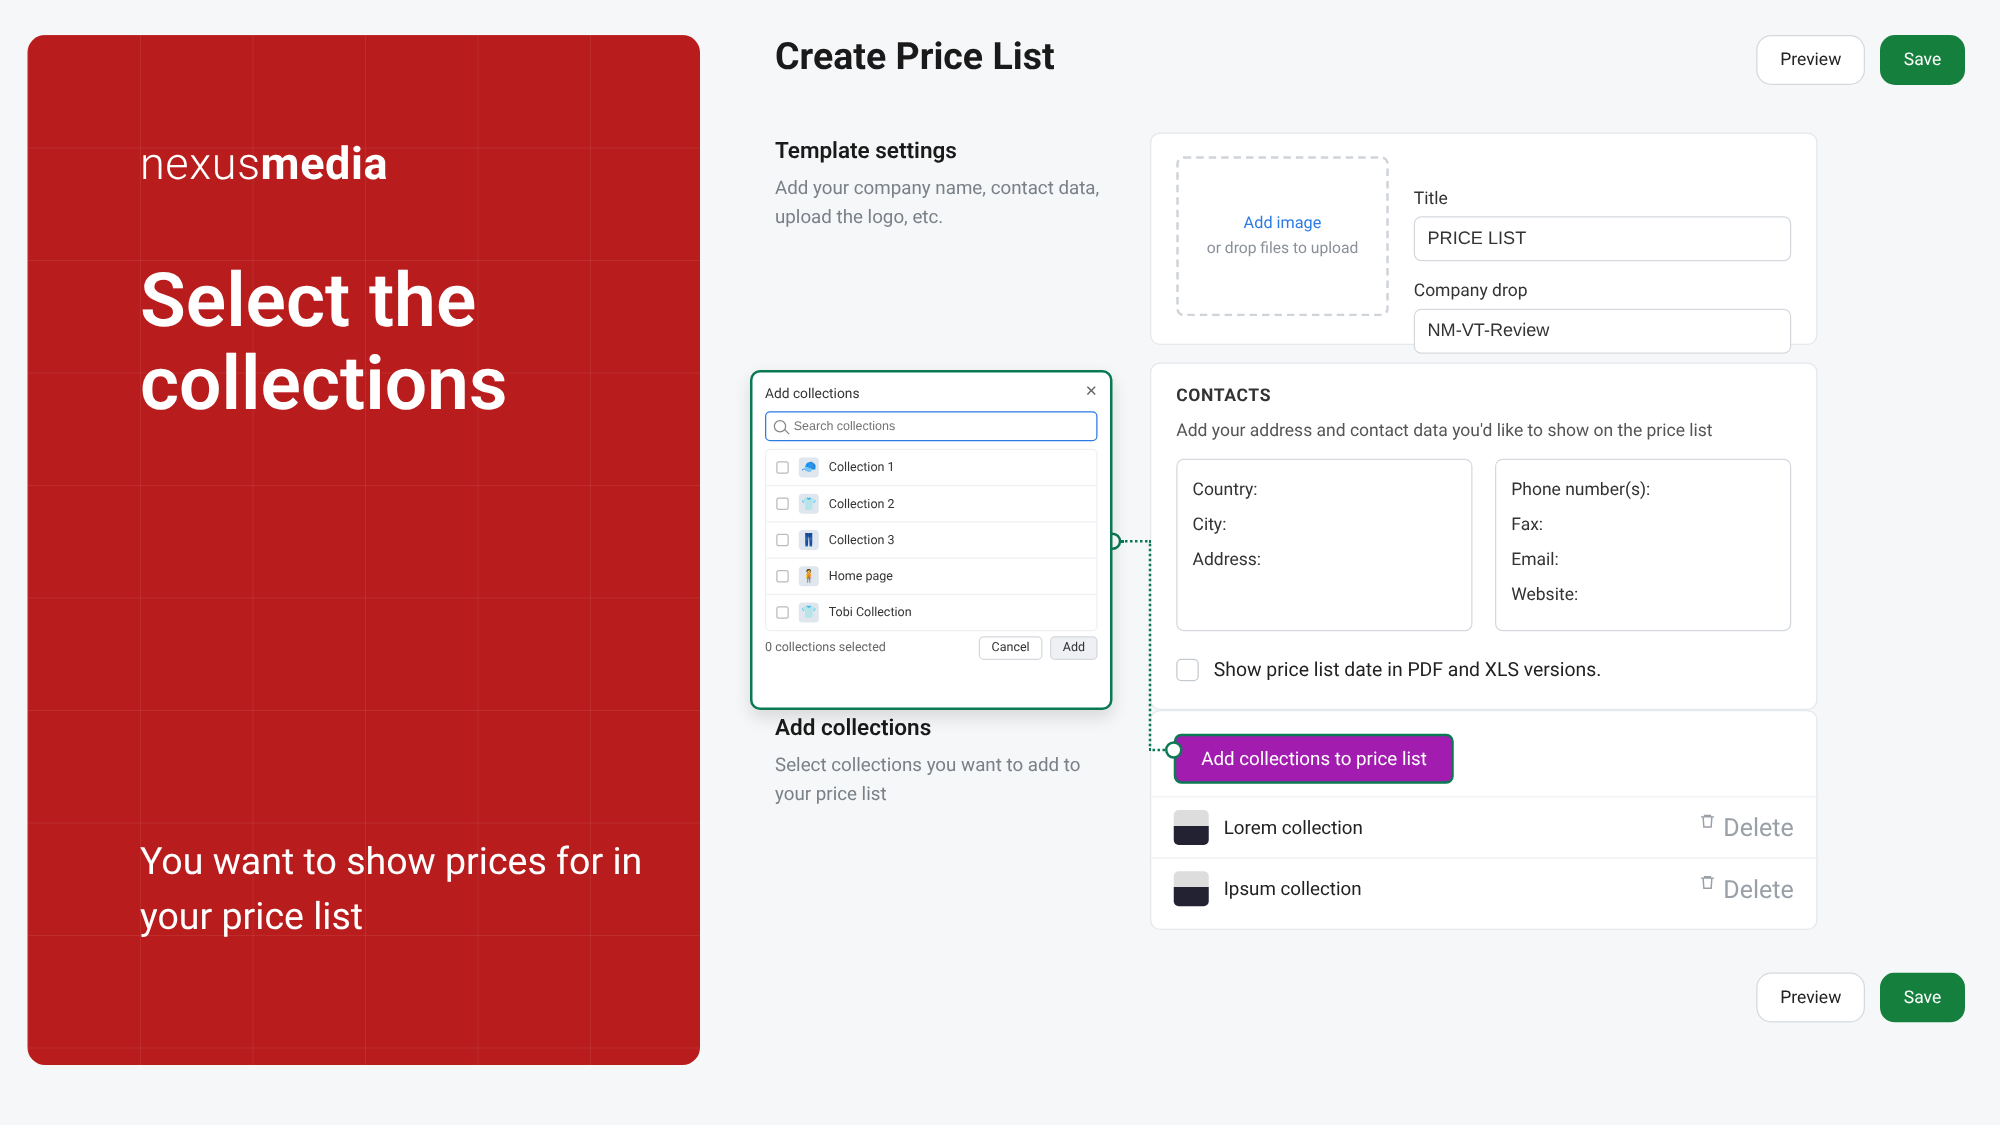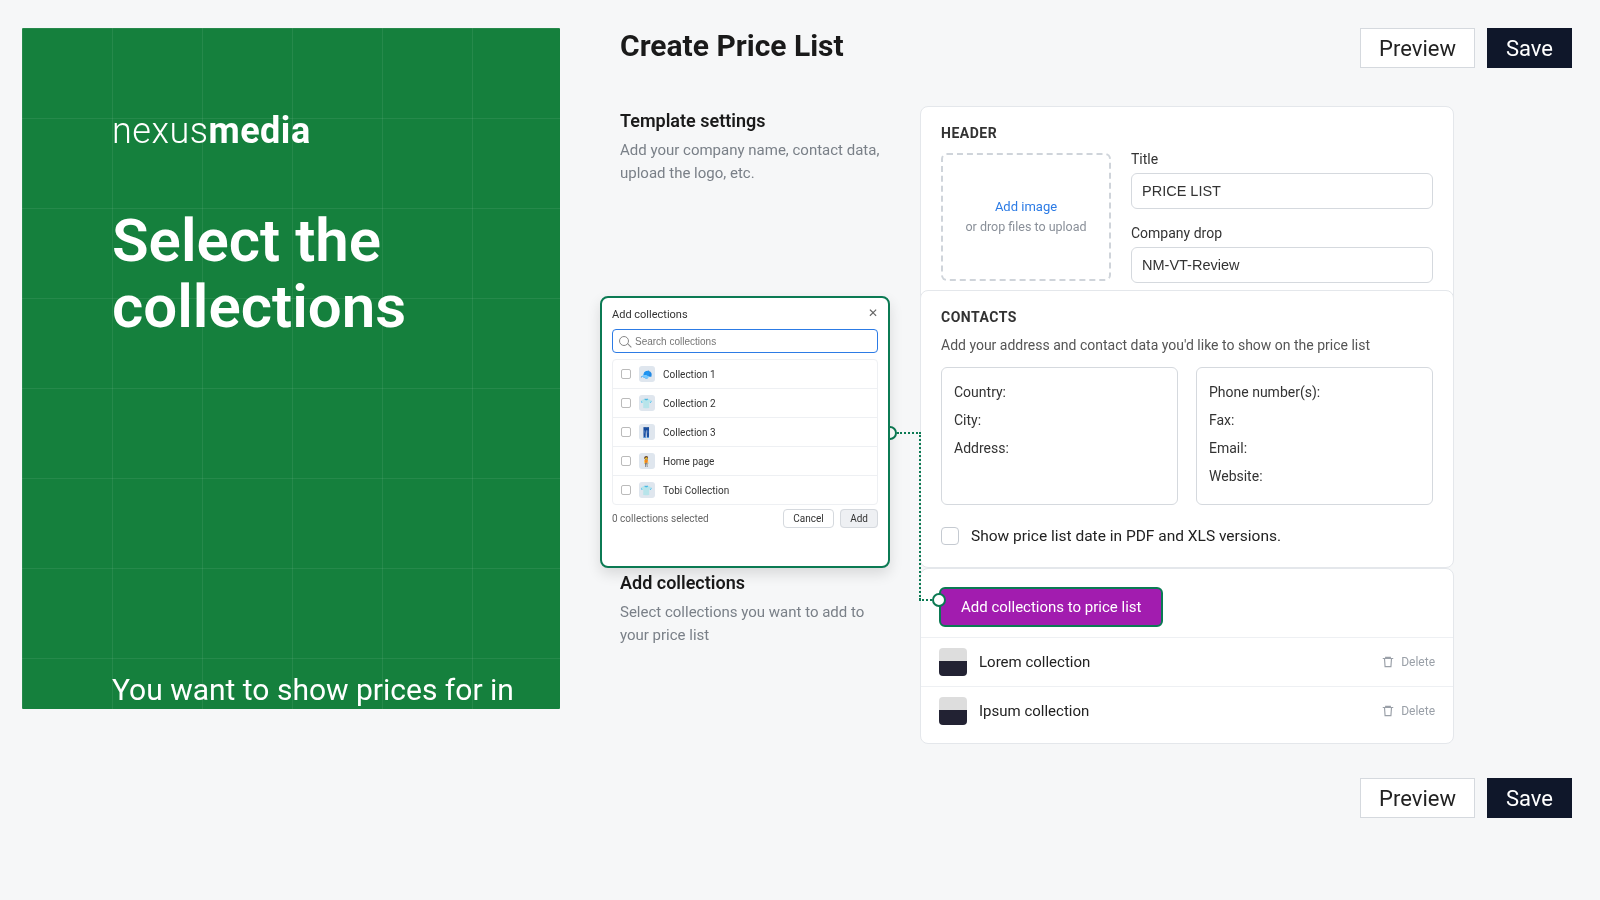--- a/index.html
+++ b/index.html
@@ -1,44 +1,44 @@
 <!DOCTYPE html>
 <html><head>
 <meta charset="utf-8">
 <style>
   * { box-sizing: border-box; margin: 0; padding: 0; }
   html, body { width: 1600px; height: 900px; font-family: -apple-system, BlinkMacSystemFont, "Segoe UI", Roboto, sans-serif; background: #f6f7f8; overflow: hidden; }
   .stage { position: relative; width: 1600px; height: 900px; }
 
   
   .left-panel {
-    position: absolute; left: 22px; top: 28px; width: 538px; height: 681px;
-    background: #15803d; border-radius: 1px; overflow: hidden;
+    position: absolute; left: 22px; top: 28px; width: 538px; height: 824px;
+    background: #b91c1c; border-radius: 14px; overflow: hidden;
   }
   .left-panel::before {
     content:""; position:absolute; inset:0;
     background-image:
       linear-gradient(rgba(255,255,255,0.07) 1px, transparent 1px),
       linear-gradient(90deg, rgba(255,255,255,0.07) 1px, transparent 1px);
     background-size: 90px 90px;
     pointer-events:none;
   }
   .brand { position:absolute; left:90px; top:82px; color:#fff; font-size:36px; letter-spacing:.5px; }
   .brand .light { font-weight:300; }
   .brand .bold { font-weight:700; }
   .headline { position:absolute; left:90px; top:180px; color:#fff; font-size:60px; font-weight:600; line-height:1.1; }
   .subhead { position:absolute; left:90px; top:640px; color:#fff; font-size:30px; font-weight:400; line-height:1.45; }
 
   
   .right { position:absolute; left:620px; top:28px; right:28px; }
   .page-title { font-size:30px; font-weight:700; color:#1a1a1a; }
 
-  .btn { display:inline-flex; align-items:center; justify-content:center; height:40px; padding:0 18px; border-radius:0; font-size:22px; cursor:pointer; border:1px solid transparent; }
+  .btn { display:inline-flex; align-items:center; justify-content:center; height:40px; padding:0 18px; border-radius:12px; font-size:14px; cursor:pointer; border:1px solid transparent; }
   .btn-outline { background:#fff; border-color:#d5d9de; color:#222; }
-  .btn-primary { background:#0f172a; color:#fff; }
+  .btn-primary { background:#15803d; color:#fff; }
   .top-actions, .bottom-actions { position:absolute; right:0; display:flex; gap:12px; }
   .top-actions { top:0; }
   .bottom-actions { top:750px; }
 
   .section-head { font-size:18px; color:#1a1a1a; font-weight:600; margin-bottom:8px; }
   .section-desc { font-size:15px; color:#7a8088; line-height:1.55; max-width:260px; }
 
   .settings-col { position:absolute; left:0; top:82px; }
   .collections-col { position:absolute; left:0; top:544px; }
 
@@ -58,21 +58,21 @@
   .date-row { display:flex; align-items:center; gap:12px; margin-top:22px; font-size:15.5px; color:#222; }
   .chk { width:18px; height:18px; border:1.5px solid #c5cad1; border-radius:4px; background:#fff; }
 
   .card.list-card { left:300px; top:540px; width:534px; padding:0 0 8px; }
   .add-btn-row { padding:18px 18px 10px; }
   .add-btn { display:inline-flex; align-items:center; height:40px; padding:0 20px; border-radius:6px; background:#a21caf; color:#fff; font-size:15px; border:2px solid #0b7a53; position:relative; }
   .col-item { display:flex; align-items:center; justify-content:space-between; padding:10px 18px; border-top:1px solid #eef0f3; }
   .ci-left { display:flex; align-items:center; gap:12px; }
   .ci-thumb { width:28px; height:28px; border-radius:4px; background:linear-gradient(#ddd 45%,#223 45%); }
   .ci-name { font-size:15px; color:#222; }
-  .ci-del { display:flex; align-items:flex-start; gap:6px; font-size:12px; color:#9aa0a8; }
+  .ci-del { display:flex; align-items:flex-start; gap:6px; font-size:20px; color:#9aa0a8; }
   .trash { width:14px; height:14px; display:inline-block; }
   .trash svg { display:block; }
 
   
   .modal {
     position:absolute; left:-20px; top:268px; width:290px; height:272px;
     background:#fff; border:2px solid #0b7a53; border-radius:8px;
     box-shadow:0 6px 14px rgba(0,0,0,.12); padding:10px 10px 8px;
     z-index:5;
   }
@@ -118,21 +118,20 @@
       <div class="section-head">Template settings</div>
       <div class="section-desc">Add your company name, contact data, upload the logo, etc.</div>
     </div>
 
     <div class="collections-col">
       <div class="section-head">Add collections</div>
       <div class="section-desc">Select collections you want to add to your price list</div>
     </div>
 
     <div class="card header-card">
-      <div class="hdr-label">HEADER</div>
       <div class="upload-box">
         <div class="link">Add image</div>
         <div>or drop files to upload</div>
       </div>
       <div class="field-col">
         <div class="flabel">Title</div>
         <input class="finput" value="PRICE LIST" style="">
         <div class="flabel">Company drop</div>
         <input class="finput" value="NM-VT-Review" style="">
       </div>

